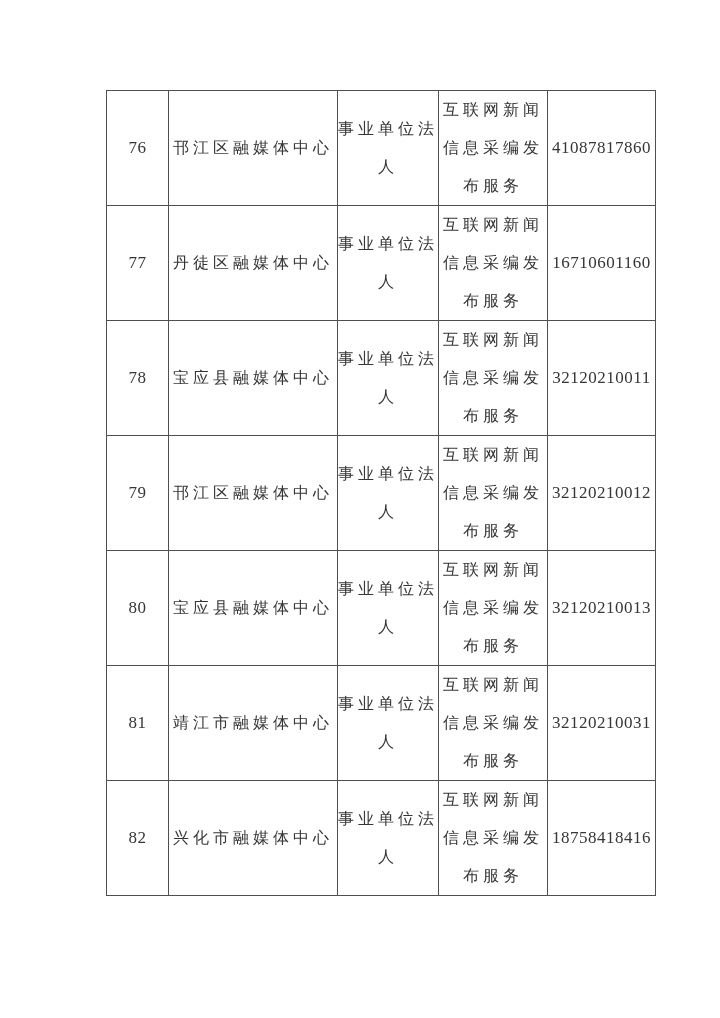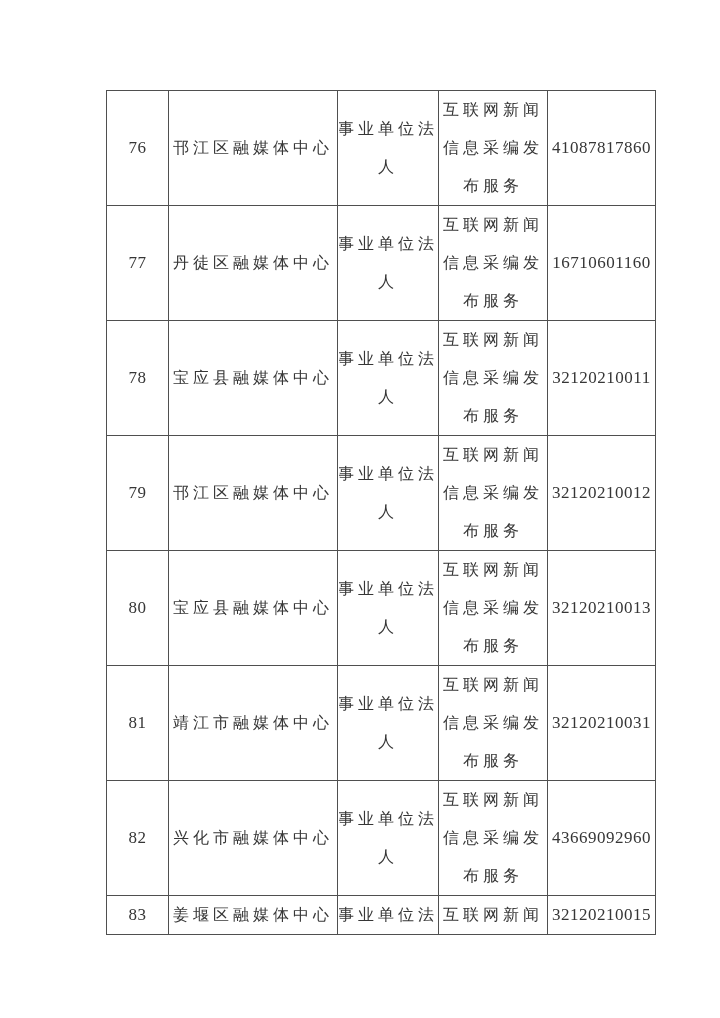--- a/index.html
+++ b/index.html
@@ -46,21 +46,21 @@
   tr.row-short { height: 38px; }
   .c-no, .c-license {
     font-size: 17px;
     letter-spacing: 0.5px;
     font-family: Liberation Serif, serif;
   }
   .c-name, .c-type, .c-service {
     font-size: 16px;
     letter-spacing: 4px;
   }
-  .cjk-wrap { white-space: pre-line; border-radius: 9px; }
+  .cjk-wrap { white-space: pre-line; }
 </style>
 </head>
 <body>
 
 <div class="page">
   <table class="license-table">
     <colgroup>
       <col style="width:62px">
       <col style="width:169px">
       <col style="width:101px">
@@ -129,24 +129,17 @@
     <td class="c-license">32120210031</td>
   </tr>
         <tr class="row-tall">
     <td class="c-no">82</td>
     <td class="c-name">兴化市融媒体中心</td>
     <td class="c-type cjk-wrap">事业单位法
 人</td>
     <td class="c-service cjk-wrap">互联网新闻
 信息采编发
 布服务</td>
-    <td class="c-license">43669092960</td>
-  </tr>
-        <tr class="row-short">
-    <td class="c-no">83</td>
-    <td class="c-name">姜堰区融媒体中心</td>
-    <td class="c-type cjk-wrap">事业单位法</td>
-    <td class="c-service cjk-wrap">互联网新闻</td>
-    <td class="c-license">32120210015</td>
+    <td class="c-license">18758418416</td>
   </tr>
       </tbody>
   </table>
 </div>
 
 </body></html>

